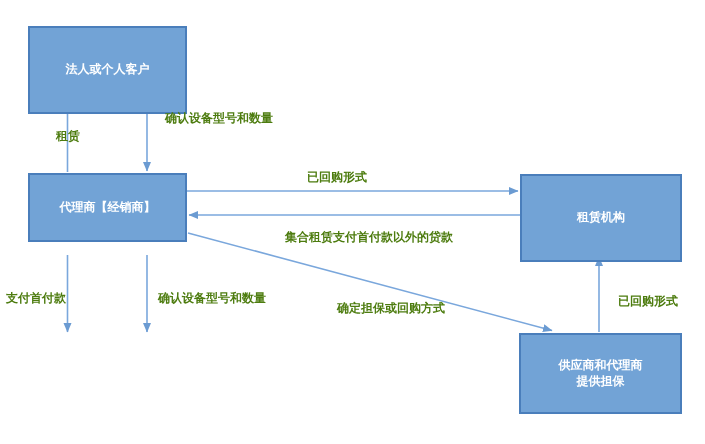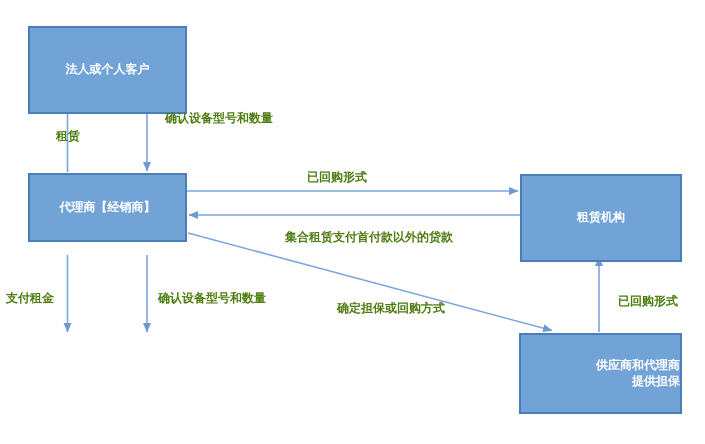--- a/index.html
+++ b/index.html
@@ -23,21 +23,21 @@
     flex-direction:column;
     align-items:center;
     justify-content:center;
     text-align:center;
     line-height:1.3;
   }
   .node-customer{left:28px;top:26px;width:159px;height:88px;}
   .node-agent{left:28px;top:173px;width:159px;height:69px;}
   .node-supplier{left:28px;top:334px;width:160px;height:80px;}
   .node-lessor{left:520px;top:174px;width:162px;height:88px;}
-  .node-guarantor{left:519px;top:333px;width:163px;height:81px;align-items:flex-end;}
+  .node-guarantor{left:519px;top:333px;width:163px;height:81px;}
   .edge-label{
     position:absolute;
     color:#4d7c0f;
     font-size:12px;
     font-weight:bold;
     line-height:1.25;
     white-space:nowrap;
   }
   .lbl-lease{left:56px;top:129px;}
   .lbl-confirm-pay{left:152px;top:111px;width:134px;text-align:center;white-space:normal;}
@@ -92,21 +92,21 @@
   <div class="edge-label lbl-lease">租赁</div>
 
   <div class="edge-label lbl-confirm-pay">
     <div>确认设备型号和数量</div>
   </div>
 
   <div class="edge-label lbl-pay-rent">已回购形式</div>
 
   <div class="edge-label lbl-loan">集合租赁支付首付款以外的贷款</div>
 
-  <div class="edge-label lbl-downpay">支付租金</div>
+  <div class="edge-label lbl-downpay">支付首付款</div>
 
   <div class="edge-label lbl-confirm-model">确认设备型号和数量</div>
 
   <div class="edge-label lbl-guarantee">确定担保或回购方式</div>
 
   <div class="edge-label lbl-repurchase">
     <div>已回购形式</div>
   </div>
 
 </div>

